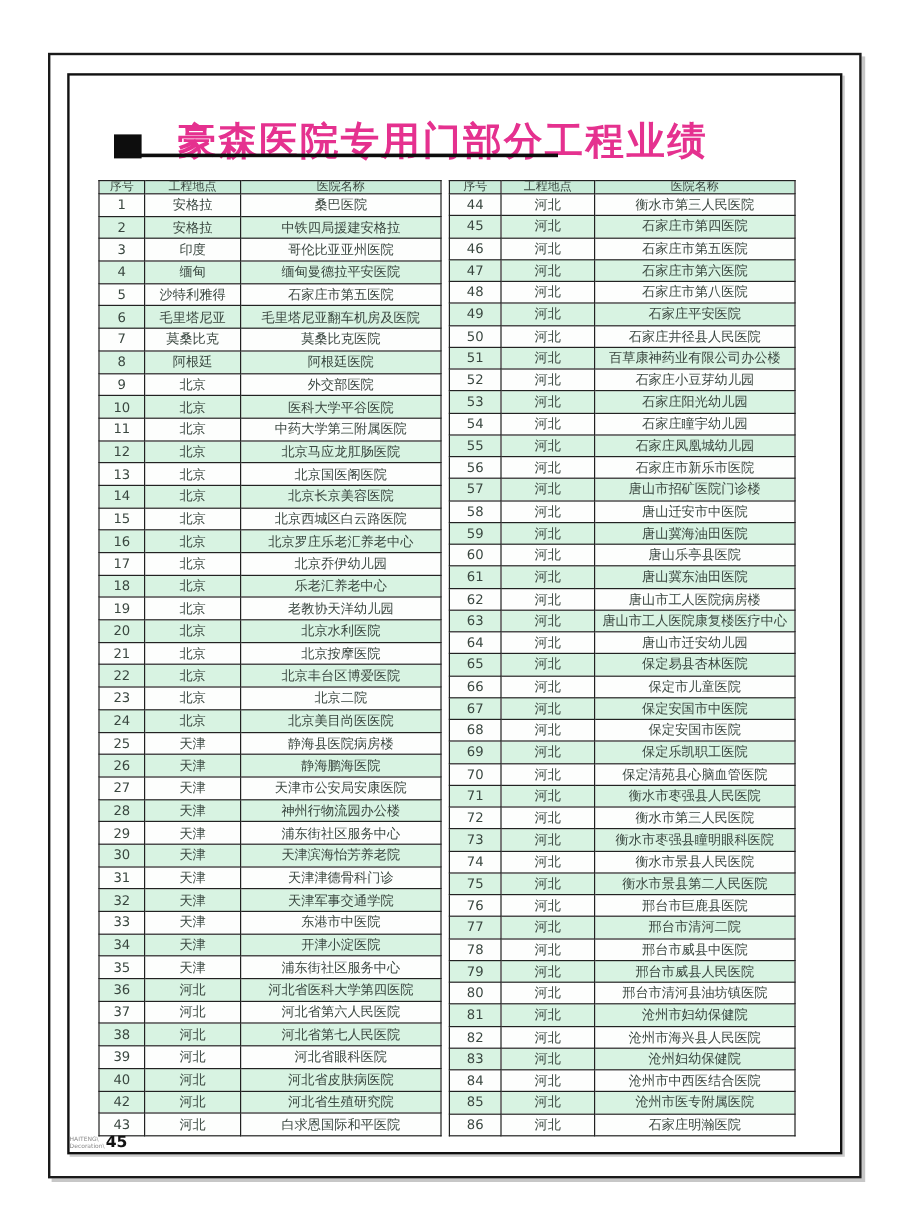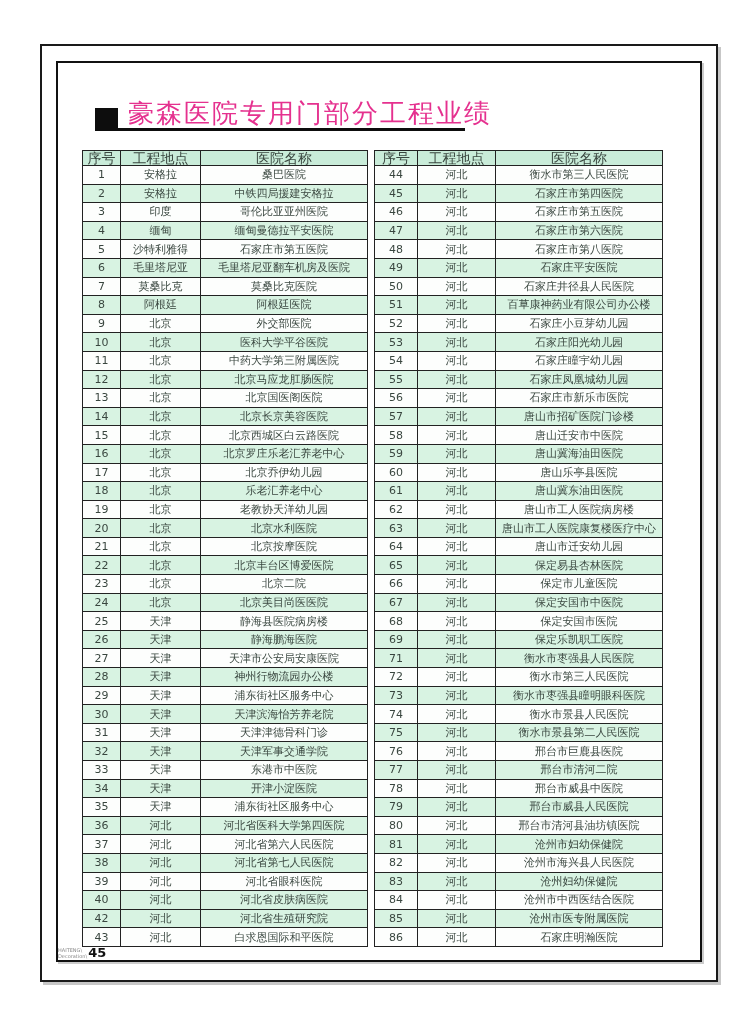--- a/index.html
+++ b/index.html
@@ -12,29 +12,29 @@
   }
   *{margin:0;padding:0;box-sizing:border-box;}
   html,body{width:750px;height:1024px;background:#ffffff;overflow:hidden;
     font-family:"DejaVu Sans","Liberation Sans",sans-serif;}
   .outer-frame{position:absolute;left:40px;top:44px;width:678px;height:938px;
     border:2px solid #1a1a1a;box-shadow:3px 3px 0 rgba(0,0,0,.22);background:#fff;}
   .inner-frame{position:absolute;left:56px;top:61px;width:646px;height:901px;
     border:2px solid #111;box-shadow:2px 2px 0 rgba(0,0,0,.2);background:#fff;}
   .title-wrap{position:absolute;left:95px;top:96px;display:flex;align-items:center;}
   .title-square{width:23px;height:20px;background:#0d0d0d;margin-top:8px;margin-right:10px;flex:0 0 auto;}
-  .page-title{font-size:26px;font-weight:normal;letter-spacing:2px;color:var(--title-color);white-space:nowrap;}
+  .page-title{font-size:32px;font-weight:bold;letter-spacing:2px;color:var(--title-color);white-space:nowrap;margin-left:20px;}
   .title-underline{position:absolute;left:95px;top:128px;width:370px;height:3px;background:#0d0d0d;}
   table.perf{position:absolute;top:150px;border-collapse:collapse;table-layout:fixed;height:797px;
     background:var(--row-bg);}
   table.perf.left{left:82px;width:285px;}
   table.perf.right{left:374px;width:288px;}
   table.perf th,table.perf td{border:1px solid var(--border-c);text-align:center;
     font-size:11px;color:var(--text-c);padding:0 2px;overflow:hidden;white-space:nowrap;line-height:1;}
-  table.perf th{background:var(--header-bg);font-weight:normal;font-size:14px;}
+  table.perf th{background:var(--header-bg);font-weight:normal;font-size:10px;}
   table.perf tr.stripe td{background:var(--stripe-bg);}
   .footer{position:absolute;left:58px;top:945px;display:flex;align-items:flex-start;}
   .footer-brand{font-size:5px;color:#8a8a8a;line-height:1.2;text-align:left;margin-top:2px;}
   .page-number{font-size:13px;font-weight:bold;color:#111;margin-left:1px;}
 </style>
 </head>
 <body>
 
 <div class="outer-frame"></div>
 <div class="inner-frame"></div>
@@ -409,20 +409,25 @@
       <tr>
         <td>68</td>
         <td>河北</td>
         <td>保定安国市医院</td>
       </tr>
       <tr class="stripe">
         <td>69</td>
         <td>河北</td>
         <td>保定乐凯职工医院</td>
       </tr>
+      <tr>
+        <td>70</td>
+        <td>河北</td>
+        <td>保定清苑县心脑血管医院</td>
+      </tr>
       <tr class="stripe">
         <td>71</td>
         <td>河北</td>
         <td>衡水市枣强县人民医院</td>
       </tr>
       <tr>
         <td>72</td>
         <td>河北</td>
         <td>衡水市第三人民医院</td>
       </tr>

